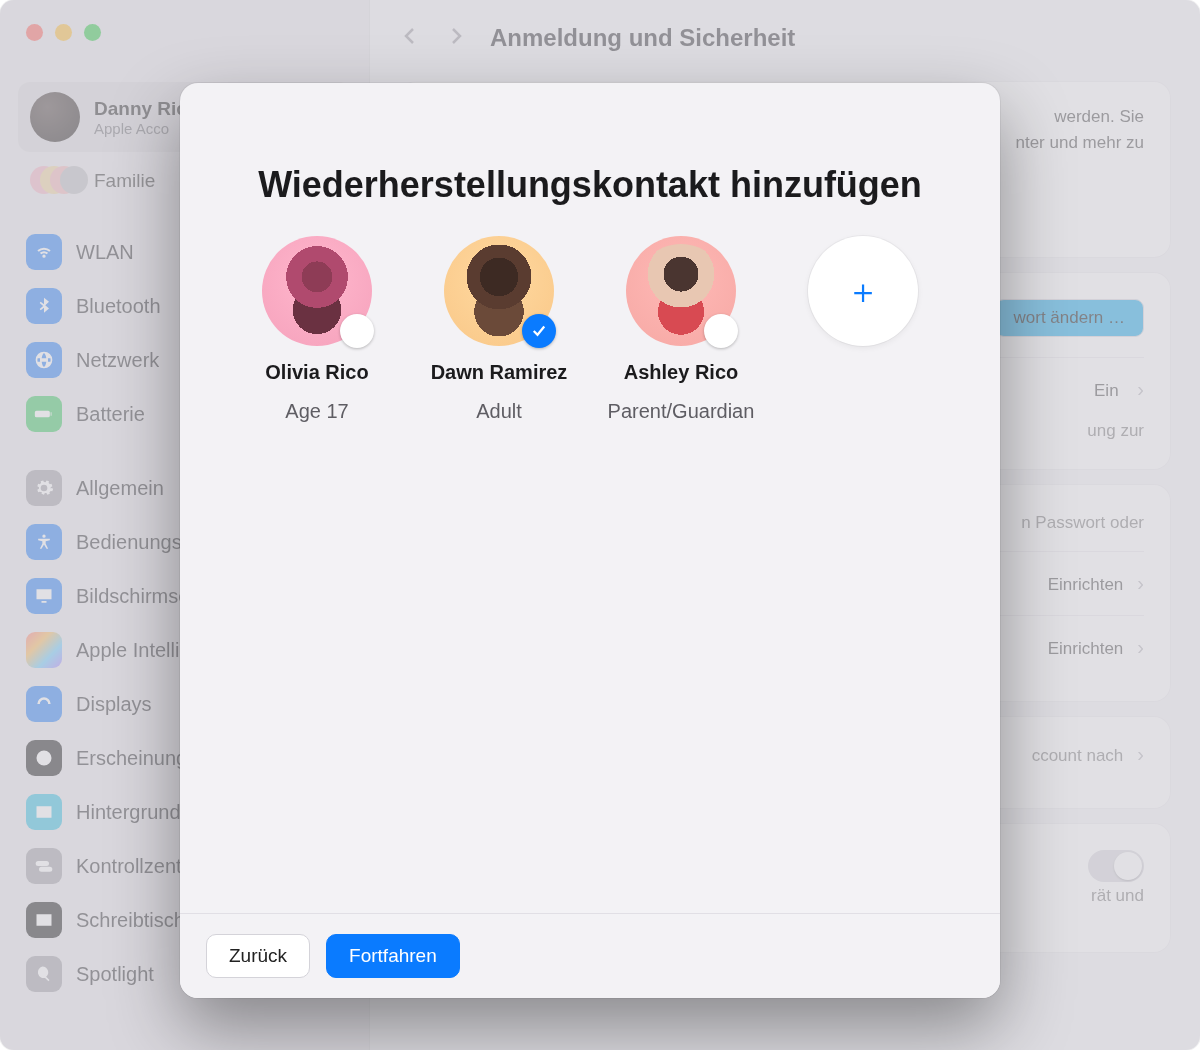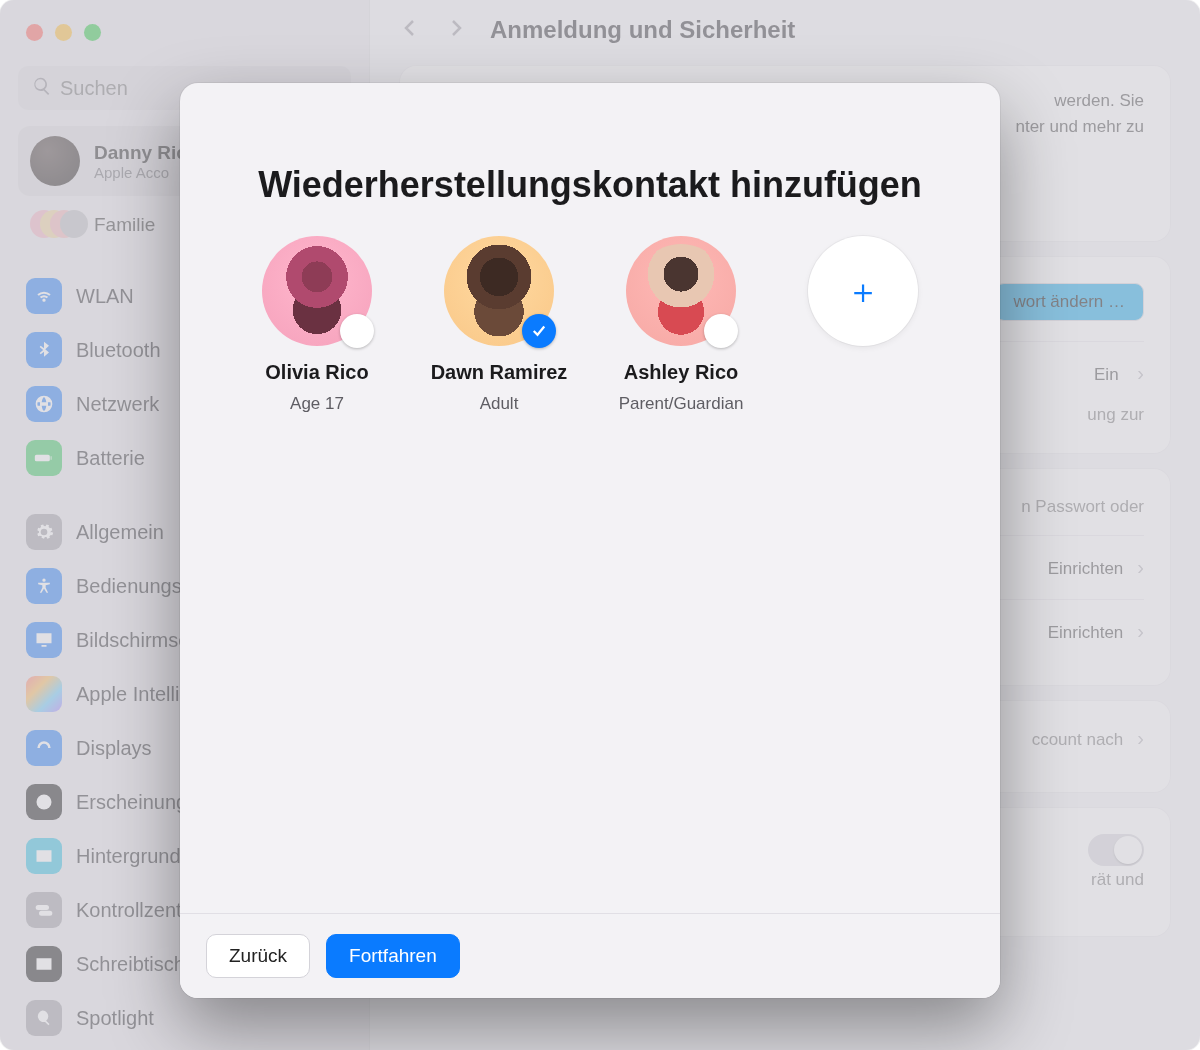--- a/index.html
+++ b/index.html
@@ -52,21 +52,21 @@
   .ic-wifi{background:#1e7bf6;} .ic-bt{background:#1e7bf6;} .ic-net{background:#1e7bf6;} .ic-bat{background:#33c759;}
   .ic-gen{background:#9d9ca3;} .ic-acc{background:#1e7bf6;} .ic-scr{background:#1e7bf6;} .ic-ai{background:linear-gradient(135deg,#f77,#fb5,#6cf,#a7f);} 
   .ic-disp{background:#1e7bf6;} .ic-app{background:#121212;} .ic-wall{background:#29bde0;} .ic-ctrl{background:#9d9ca3;}
   .ic-desk{background:#121212;} .ic-spot{background:#9d9ca3;}
   .ic svg{width:20px;height:20px;fill:#fff;}
   
   .main {
     position:absolute; left:370px; right:0; top:0; bottom:0;
     background:#f5f4f7;
   }
-  .mainhdr{display:flex;align-items:center;gap:22px;padding:16px 28px;}
+  .mainhdr{display:flex;align-items:center;gap:22px;padding:24px 28px;}
   .navarrow{color:#bdbcc1;}
   .navarrow svg{width:24px;height:24px;stroke:#9a999f;fill:none;stroke-width:2.5;}
   .mainhdr h1{font-size:24px;font-weight:700;color:#2b2b2e;}
   .panel{margin:6px 30px 16px;background:#fff;border-radius:16px;padding:22px 26px;color:#444;font-size:17px;box-shadow:0 0 0 1px rgba(0,0,0,.03);}
   .panel .row{display:flex;justify-content:space-between;align-items:center;padding:20px 0;border-top:1px solid #eceaef;}
   .panel .row:first-child{border-top:none;padding-top:4px;}
   .btn-gray{background:#0ea5e9;border:1px solid #d8d7dd;border-radius:9px;padding:8px 18px;font-size:17px;}
   .chev{color:#b5b4ba;font-size:20px;margin-left:14px;}
   .link{color:#0a66ff;}
   .switch{width:56px;height:32px;border-radius:16px;background:#d8d7dd;position:relative;}
@@ -95,49 +95,41 @@
   .pcircle.white{background:#fff;box-shadow:0 0 0 1px rgba(0,0,0,.04), 0 2px 6px rgba(0,0,0,.06);display:flex;align-items:center;justify-content:center;}
   .memoji{position:absolute;inset:8px;border-radius:50%;background:radial-gradient(ellipse at 45% 30%, rgba(255,255,255,.5),transparent 55%);}
   .m1{background:radial-gradient(circle at 50% 35%, #8e3c56 0 20%, #b04a6e 20% 40%, transparent 40%), radial-gradient(circle at 50% 70%, #6a3141 0 30%, transparent 30%);}
   .m2{background:radial-gradient(circle at 50% 35%, #3d2a23 0 25%, #5a3c30 25% 42%, transparent 42%), radial-gradient(circle at 50% 72%, #6b4a39 0 30%, transparent 30%);}
   .m3{background:radial-gradient(circle at 50% 32%, #4a3530 0 22%, #e8c7b2 22% 42%, transparent 42%), radial-gradient(circle at 50% 72%, #d84a52 0 28%, transparent 28%);}
   .selbadge{position:absolute;right:-2px;bottom:-2px;width:34px;height:34px;border-radius:50%;background:#fff;box-shadow:0 1px 3px rgba(0,0,0,.25);display:flex;align-items:center;justify-content:center;}
   .selbadge.sel{background:#0a7bff;}
   .selbadge svg{width:18px;height:18px;stroke:#fff;fill:none;stroke-width:3;}
   .plus{font-size:34px;color:#0a7bff;font-weight:300;line-height:1;}
   .pname{margin-top:14px;font-size:20px;font-weight:600;color:#1b1b1d;line-height:1.2;text-align:center;}
-  .prole{margin-top:10px;font-size:17px;color:#5e5d63;}
+  .prole{margin-top:16px;font-size:20px;color:#5e5d63;}
   .modal-foot{
     border-top:1px solid #e1dfe5;
     padding:20px 26px;
     display:flex;gap:16px;
     background:#f3f2f5;border-radius:0 0 18px 18px;
   }
   .mbtn{border-radius:10px;padding:10px 22px;font-size:19px;font-weight:500;cursor:pointer;}
   .mbtn.secondary{background:#fff;border:1px solid #d4d3d9;color:#222;}
   .mbtn.primary{background:#0a7bff;border:1px solid #0a7bff;color:#fff;}
 </style>
 </head>
 <body>
 
 <div class="window">
 
   <aside class="sidebar">
     <div class="traffic">
       <span class="tl-red"></span>
       <span class="tl-yel"></span>
       <span class="tl-grn"></span>
-    </div>
-    <div class="search">
-      <span>
-        <svg viewBox="0 0 24 24">
-            <path d="M10 2a8 8 0 015.3 13.9l5.4 5.4-1.4 1.4-5.4-5.4A8 8 0 1110 2zm0 2a6 6 0 100 12 6 6 0 000-12z"></path>
-          </svg>
-      </span>
-      <input placeholder="Suchen" style="">
     </div>
     <div class="userrow">
       <div class="avatar-sm"></div>
       <div>
         <div class="name">Danny Ric</div>
         <div class="sub">Apple Acco</div>
       </div>
     </div>
     <div class="famrow">
       <div class="famoji">

